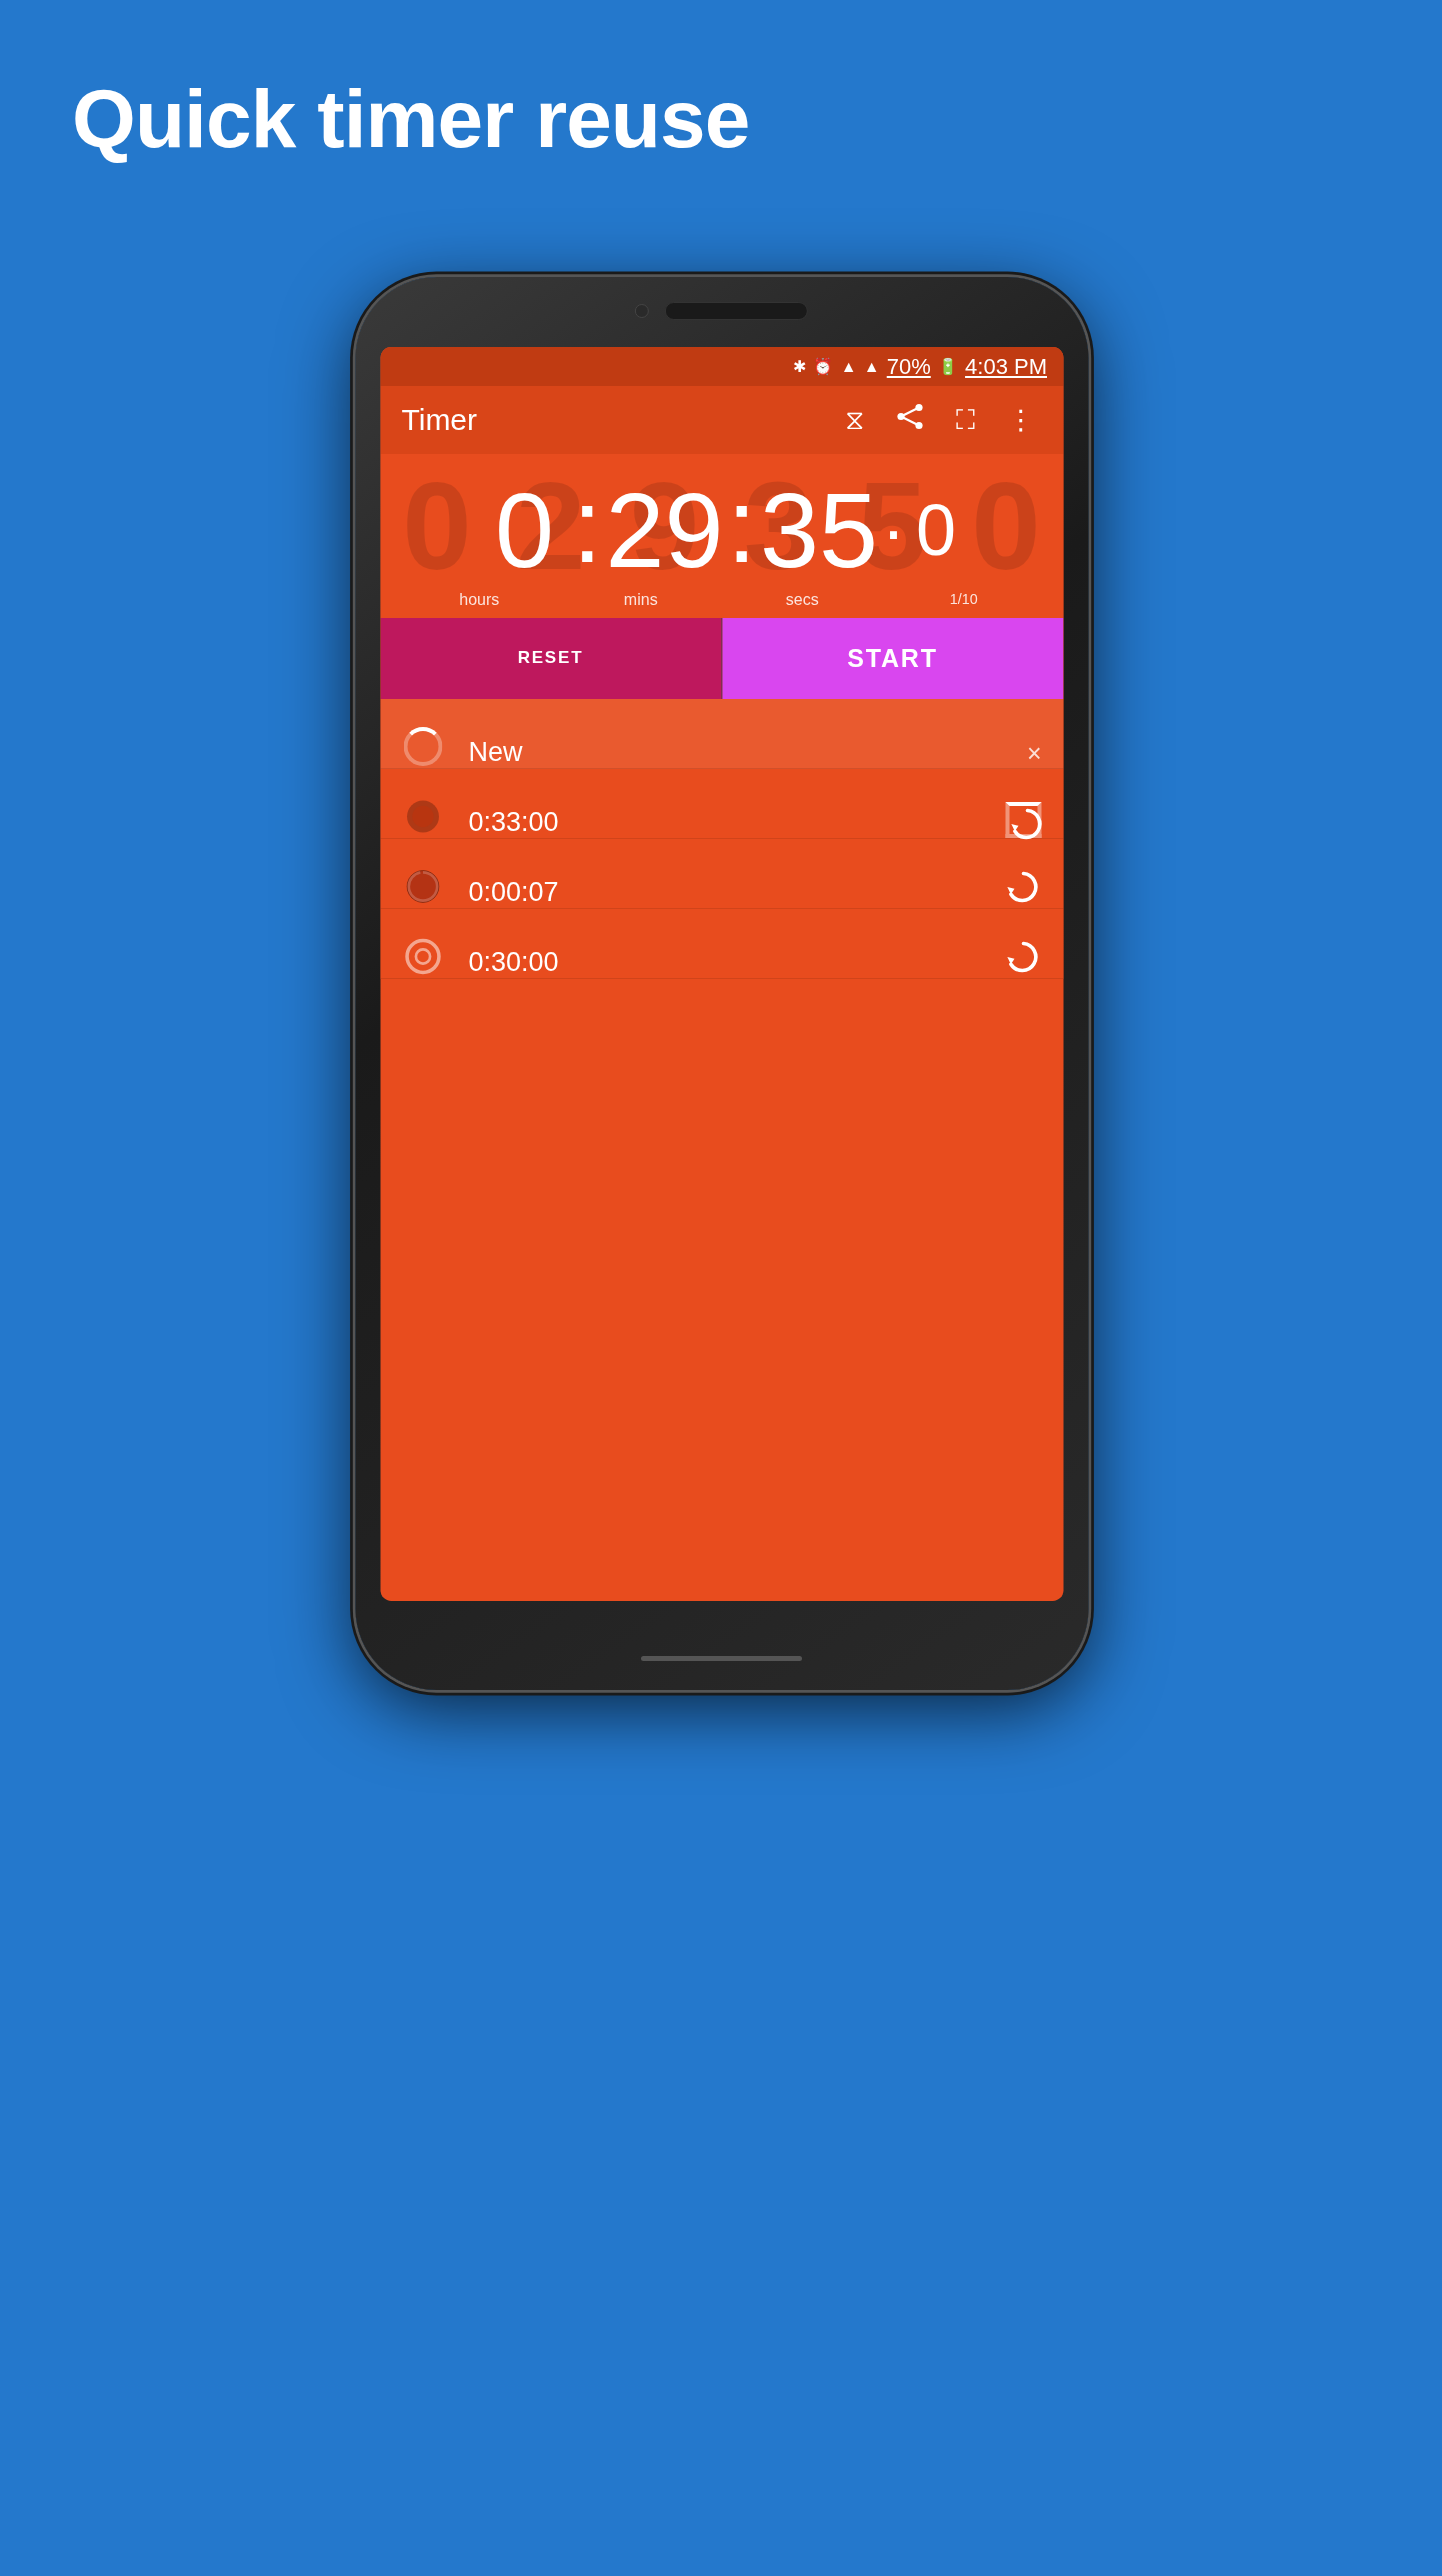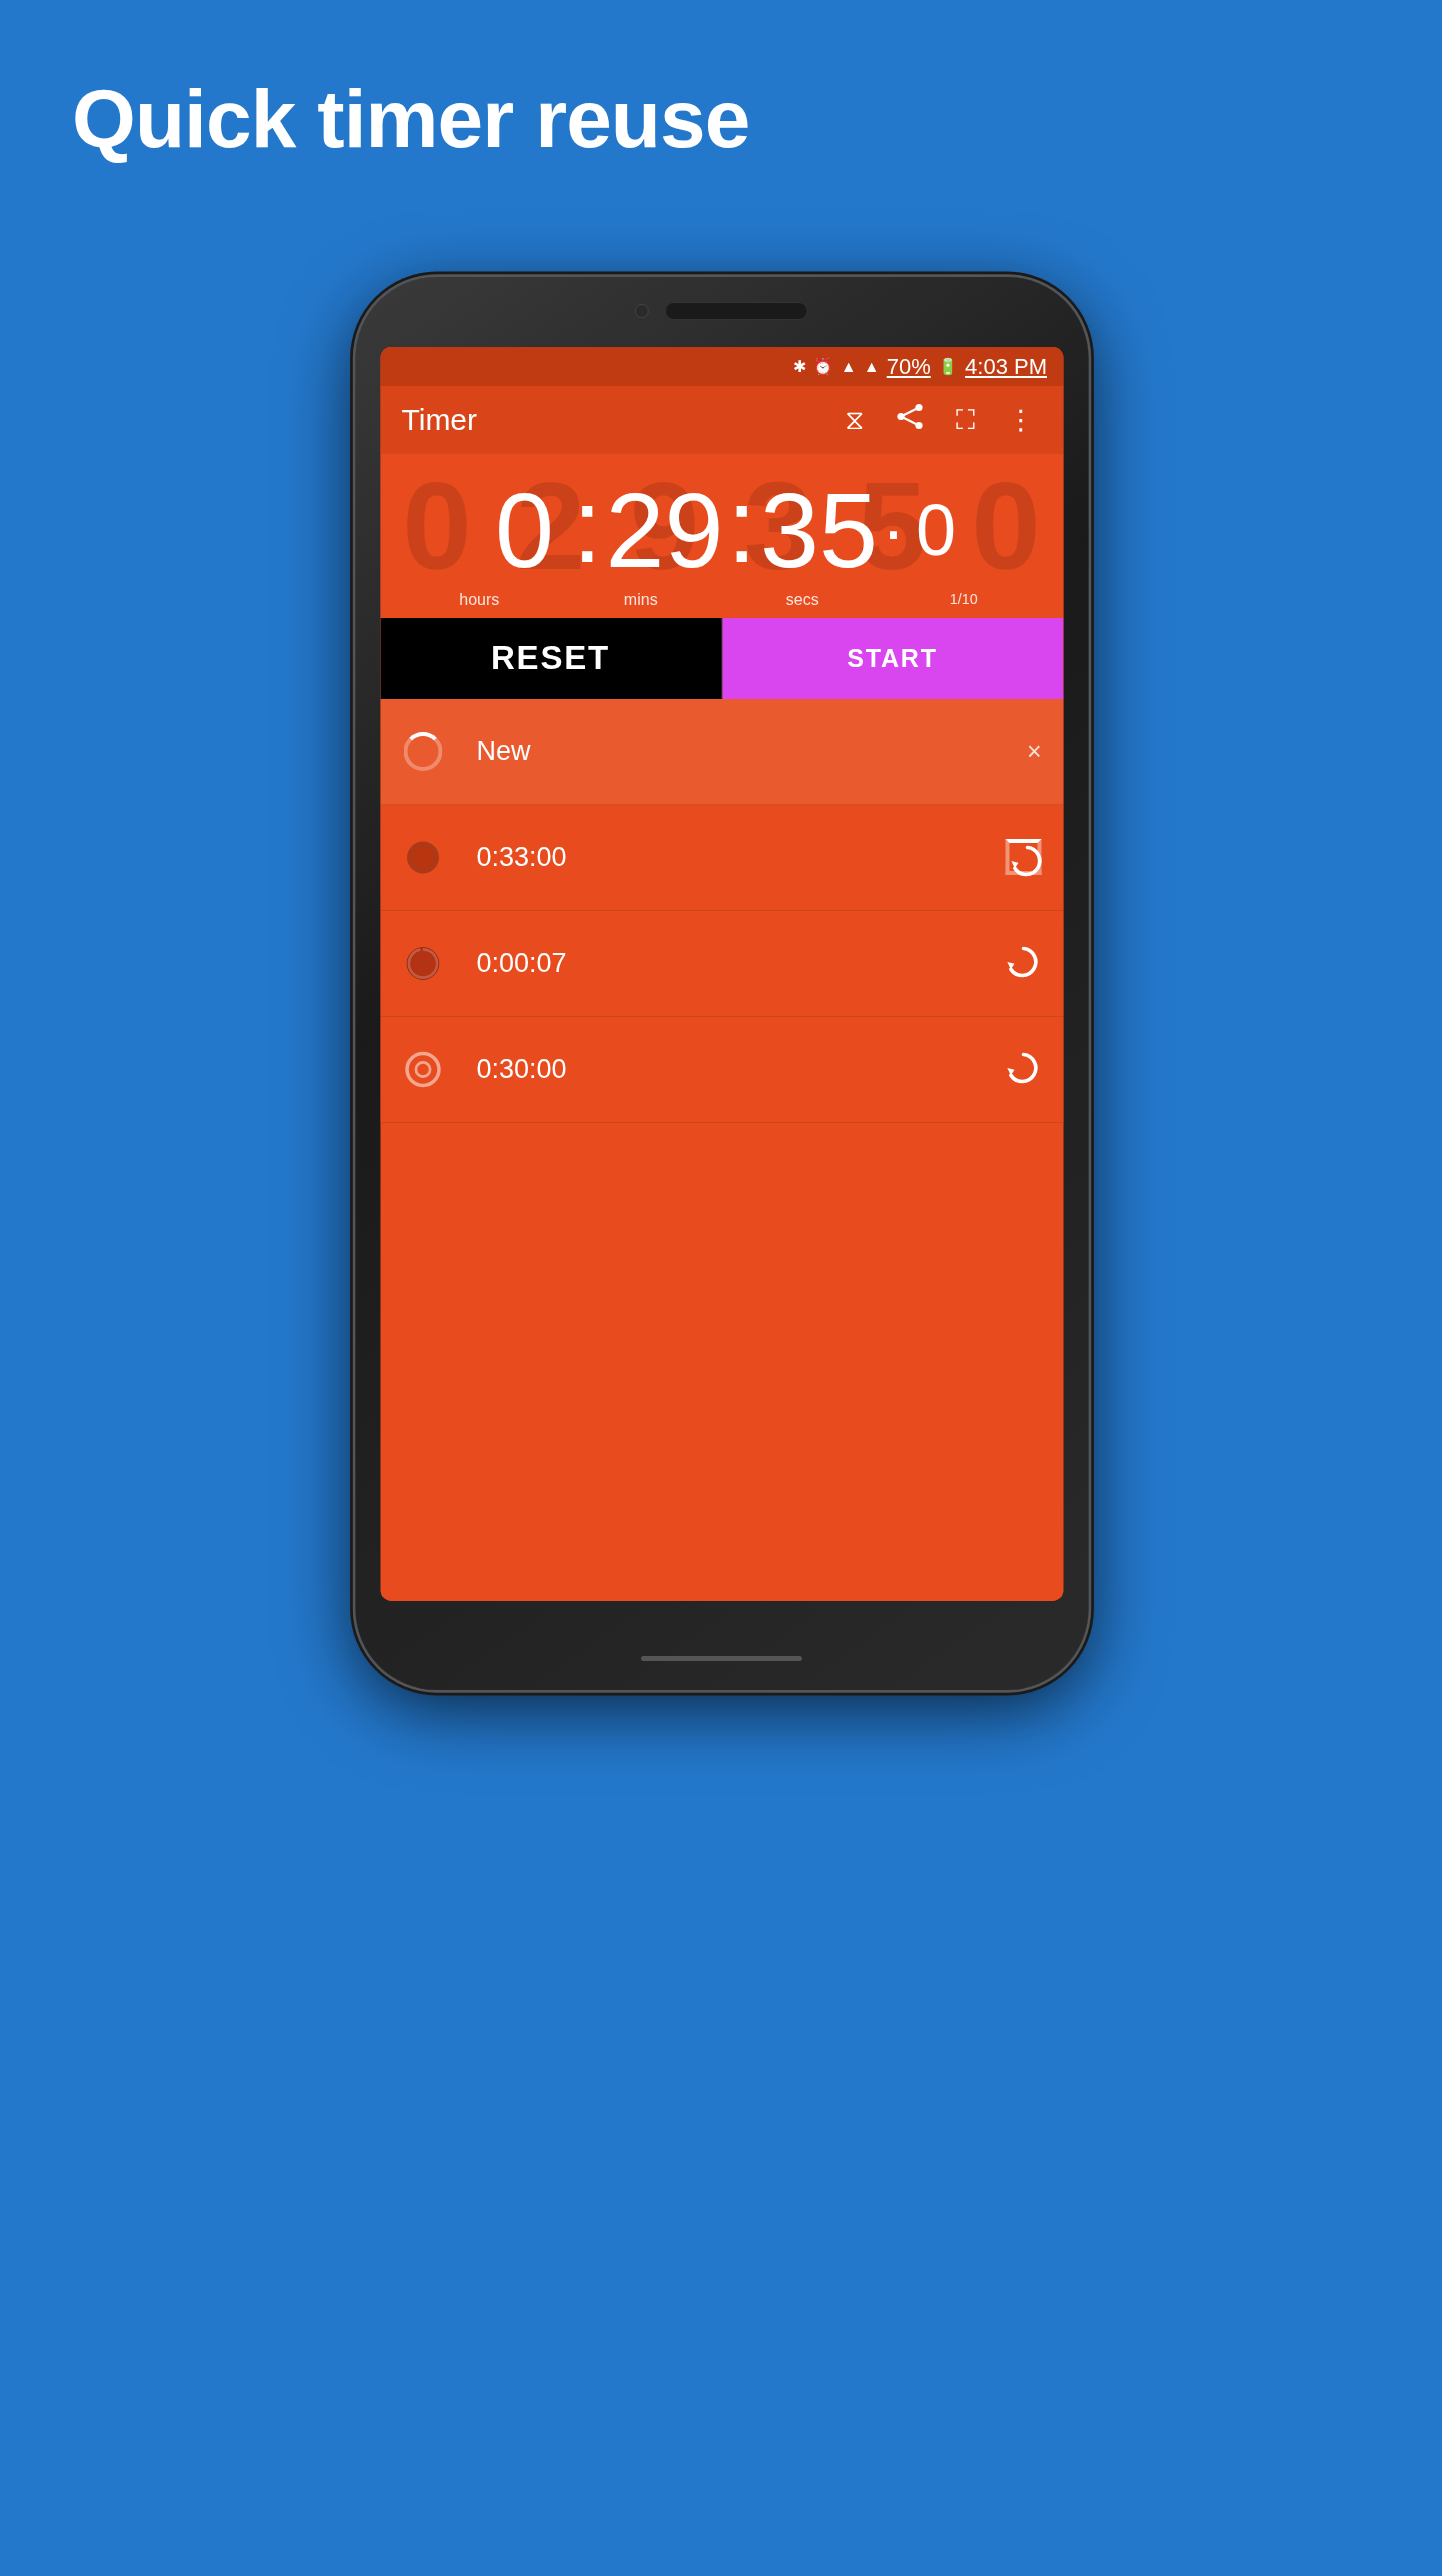--- a/index.html
+++ b/index.html
@@ -213,23 +213,23 @@
     }
 
     
     .control-buttons {
       display: flex;
       height: 81px;
     }
 
     .btn-reset {
       flex: 1;
-      background: #000000;
-      color: white;
-      font-size: 33px;
+      background: #be185d;
+      color: white;
+      font-size: 17px;
       font-weight: 700;
       border: none;
       cursor: pointer;
       letter-spacing: 1.8px;
       border-right: 0.9px solid #444;
     }
 
     .btn-start {
       flex: 1;
       background: #d946ef;
@@ -242,25 +242,25 @@
     }
 
     
     .timer-list {
       background: #E84C1E;
       flex: 1;
     }
 
     .timer-list-item {
       display: flex;
-      align-items: center;
+      align-items: flex-end;
       padding: 0 21.5px;
-      height: 106px;
+      height: 70px;
       border-bottom: 0.9px solid rgba(0,0,0,0.1);
-      gap: 32px;
+      gap: 24px;
     }
 
     .timer-list-item.active {
       background: rgba(255,255,255,0.08);
     }
 
     .item-icon {
       width: 43px;
       height: 43px;
       display: flex;

